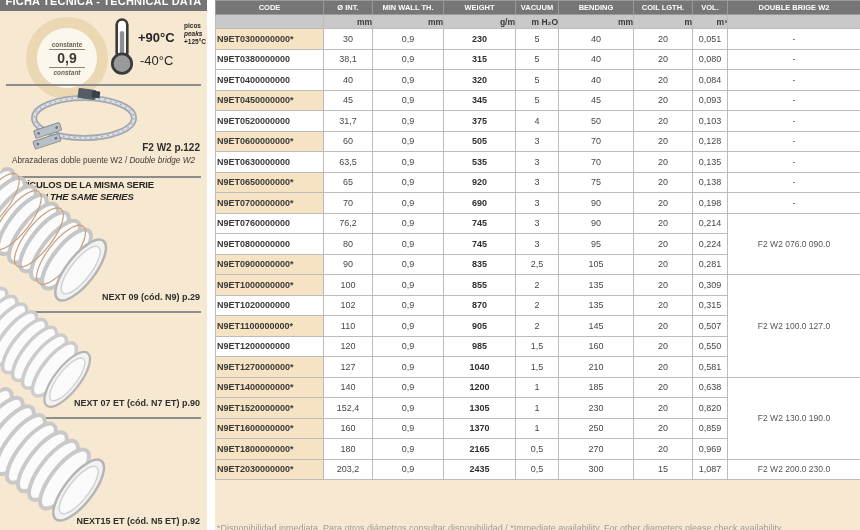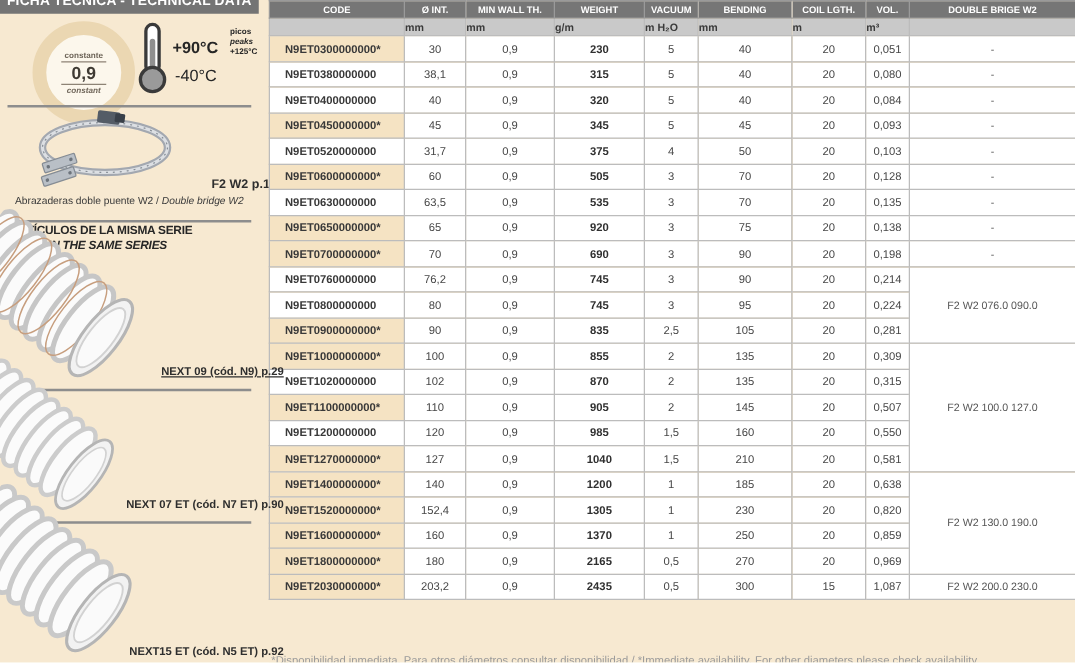--- a/index.html
+++ b/index.html
@@ -1,21 +1,21 @@
 <!DOCTYPE html>
 <html><head>
 <meta charset="utf-8">
 <style>
   html,body{margin:0;padding:0;}
   #screen{
     position:relative;width:860px;height:530px;overflow:hidden;background:#ffffff;
     font-family:"Liberation Sans",sans-serif;color:#3c3c3c;
   }
   
-  .panel{position:absolute;left:0;top:0;width:207px;height:530px;background:#f7e9d1;overflow:hidden;padding-left:27px;}
+  .panel{position:absolute;left:0;top:0;width:207px;height:530px;background:#f7e9d1;overflow:hidden;}
   .panel-header{
     position:absolute;left:0;top:-8px;width:207px;height:19px;background:#747474;
     color:#fff;font-weight:bold;font-size:11px;line-height:19px;text-align:center;letter-spacing:.2px;
   }
   .divider{position:absolute;left:6px;width:195px;height:2px;background:#8d8d8d;}
   .badge{
     position:absolute;left:26px;top:17px;width:60px;height:60px;border:11px solid #ebd7b2;
     border-radius:50%;background:#fcf7ec;display:flex;flex-direction:column;align-items:center;justify-content:center;
   }
   .b-top{font-size:6.5px;font-weight:bold;color:#6d6458;}
@@ -33,23 +33,23 @@
   .clamp-caption .it{font-style:italic;}
   .series-es{position:absolute;left:8px;top:179px;font-size:9.5px;font-weight:bold;color:#262626;letter-spacing:-.2px;}
   .series-en{position:absolute;left:8px;top:191px;font-size:9.5px;font-weight:bold;font-style:italic;color:#262626;letter-spacing:-.2px;}
   .hose{position:absolute;}
   .hose-caption{position:absolute;right:7px;font-size:9px;font-weight:bold;color:#2e2e2e;z-index:2;}
   
   .table-zone{position:absolute;left:215px;top:0;width:645px;height:530px;background:#f7e9d1;}
   table{border-collapse:collapse;table-layout:fixed;width:645px;}
   th,td{border:1px solid #bcbcbc;overflow:hidden;white-space:nowrap;padding:0;}
   tr.h1 th{background:#767676;color:#ffffff;font-size:7.5px;font-weight:bold;height:13px;border-color:#9a9a9a;text-align:center;}
-  tr.h2 th{background:#c9c9c9;color:#3a3a3a;font-size:8.5px;font-weight:bold;height:13px;text-align:left;}
+  tr.h2 th{background:#c9c9c9;color:#3a3a3a;font-size:8.5px;font-weight:bold;height:13px;text-align:right;}
   tbody td{background:#ffffff;font-size:9px;color:#474747;text-align:center;height:19.5px;}
-  td.code{text-align:left;padding-left:12px;font-weight:bold;color:#393939;}
+  td.code{text-align:left;padding-left:1px;font-weight:bold;color:#393939;}
   td.code.hl{background:#f5e3c3;}
   td.c2{font-weight:bold;color:#303030;}
   td.bridge{font-size:8.5px;color:#555555;}
   .footnote{position:absolute;left:2px;top:523px;width:640px;font-size:9px;color:#9b9b9b;}
 </style>
 </head>
 <body>
 
 <div id="screen">
 
@@ -116,21 +116,21 @@
         <ellipse cx="92" cy="43" rx="13" ry="36" fill="#fbfbfb" stroke="#c6c6c6" stroke-width="4"></ellipse>
         <ellipse cx="106" cy="43" rx="13" ry="36" fill="#fbfbfb" stroke="#c6c6c6" stroke-width="4"></ellipse>
         <ellipse cx="15" cy="43" rx="13" ry="36" fill="none" stroke="#c79e7e" stroke-width="1.2"></ellipse>
         <ellipse cx="43" cy="43" rx="13" ry="36" fill="none" stroke="#c79e7e" stroke-width="1.2"></ellipse>
         <ellipse cx="71" cy="43" rx="13" ry="36" fill="none" stroke="#c79e7e" stroke-width="1.2"></ellipse>
         <ellipse cx="99" cy="43" rx="13" ry="36" fill="none" stroke="#c79e7e" stroke-width="1.2"></ellipse>
         <ellipse cx="124" cy="43" rx="14" ry="37" fill="#f2f2f2" stroke="#b5b5b5" stroke-width="2.5"></ellipse>
         <ellipse cx="124" cy="43" rx="10" ry="29" fill="#fafafa" stroke="#d2d2d2" stroke-width="1.5"></ellipse>
       </g>
     </svg>
-    <div class="hose-caption" style="top:292px;text-decoration:underline;">NEXT 09 (cód. N9) p.29</div>
+    <div class="hose-caption" style="top:292px;">NEXT 09 (cód. N9) p.29</div>
 
     <div class="divider" style="top:311px;"></div>
 
     <svg class="hose" style="left:-44px;top:312px;transform:rotate(38deg) scale(.9);" width="160" height="86" viewBox="0 0 160 86">
       <g>
         <ellipse cx="8" cy="43" rx="13" ry="36" fill="#fbfbfb" stroke="#cccccc" stroke-width="4"></ellipse>
         <ellipse cx="22" cy="43" rx="13" ry="36" fill="#fbfbfb" stroke="#cccccc" stroke-width="4"></ellipse>
         <ellipse cx="36" cy="43" rx="13" ry="36" fill="#fbfbfb" stroke="#cccccc" stroke-width="4"></ellipse>
         <ellipse cx="50" cy="43" rx="13" ry="36" fill="#fbfbfb" stroke="#cccccc" stroke-width="4"></ellipse>
         <ellipse cx="64" cy="43" rx="13" ry="36" fill="#fbfbfb" stroke="#cccccc" stroke-width="4"></ellipse>

